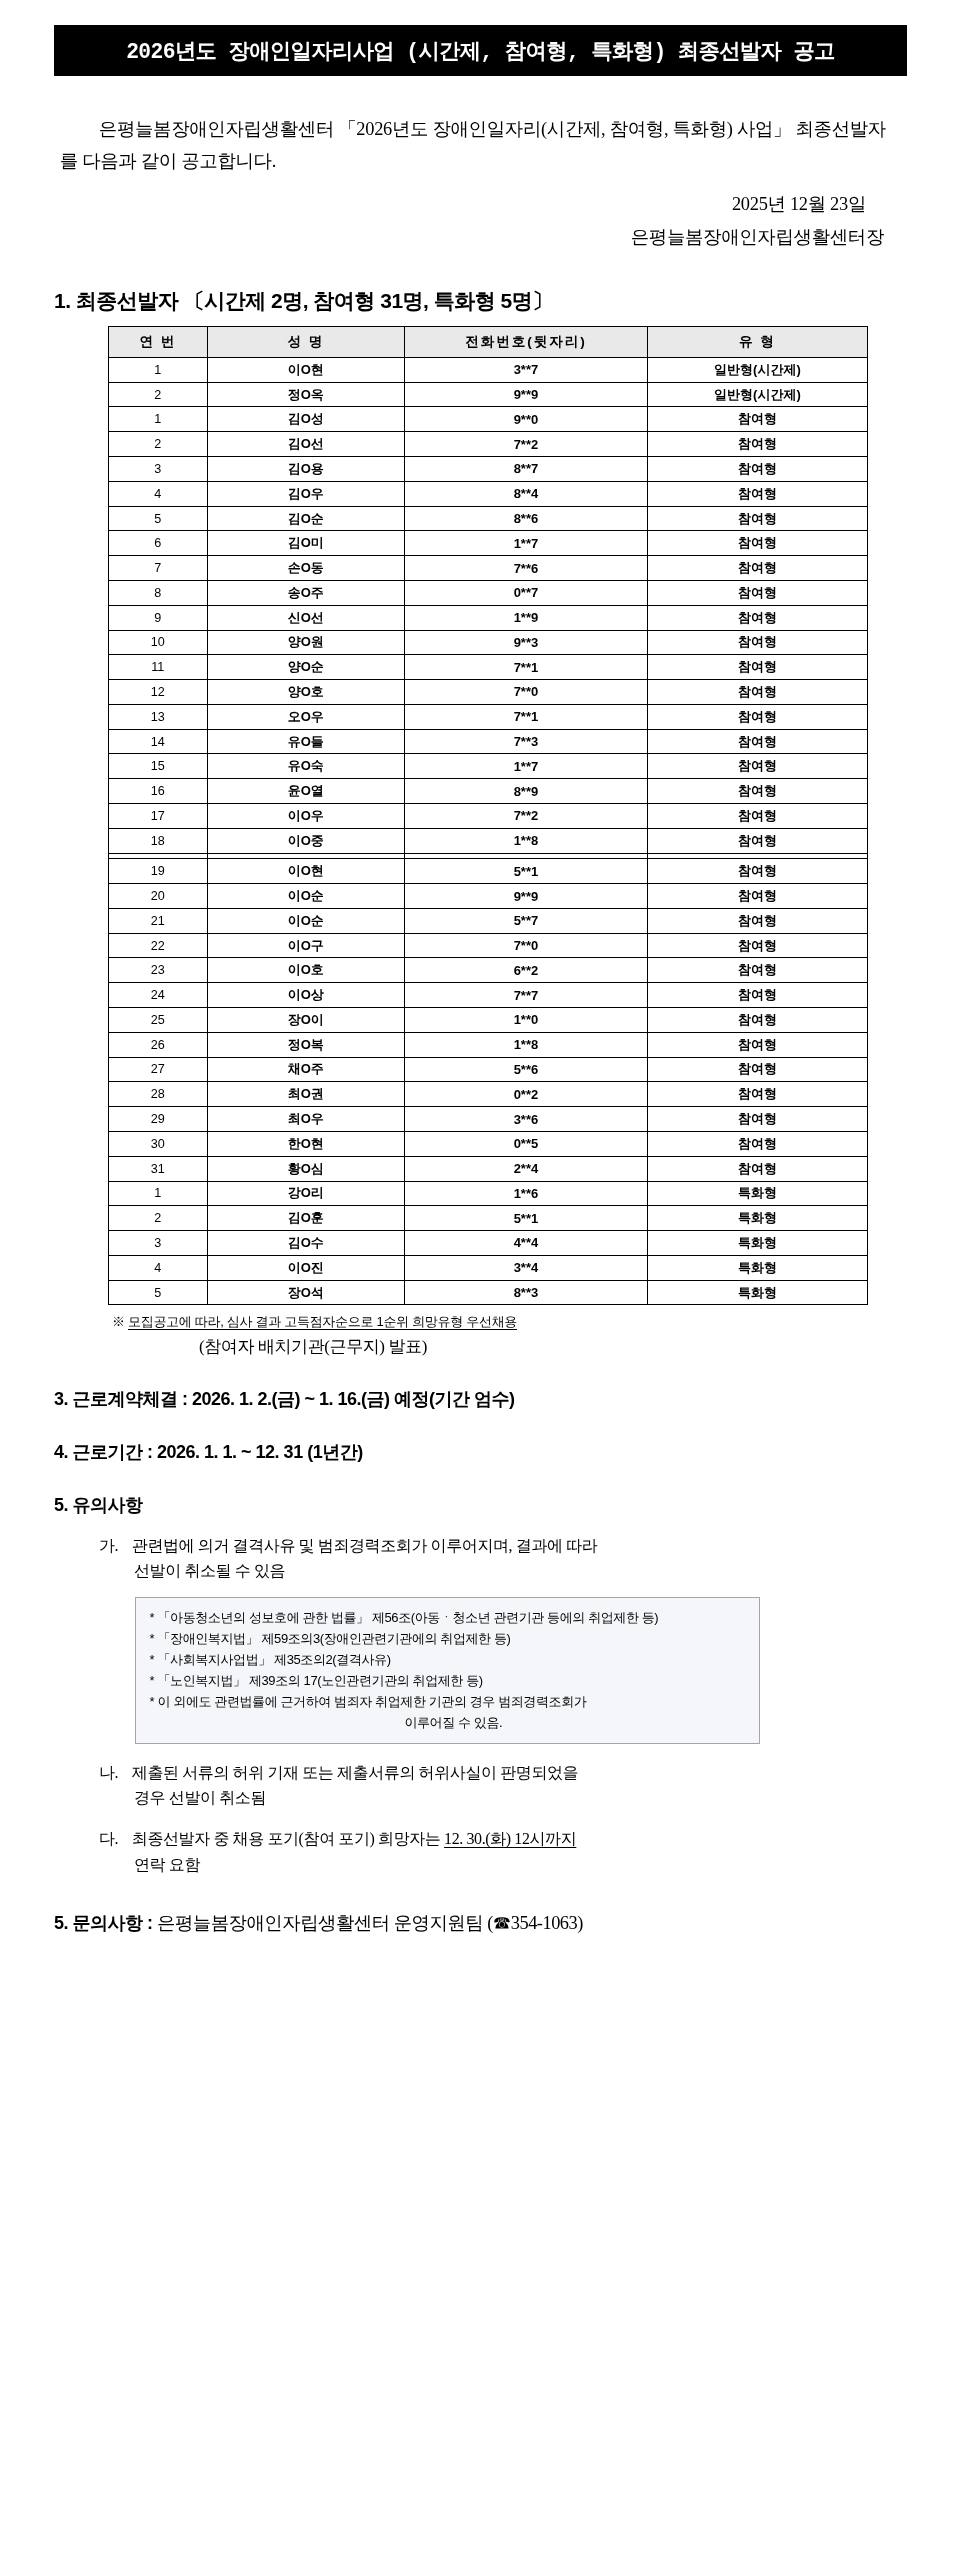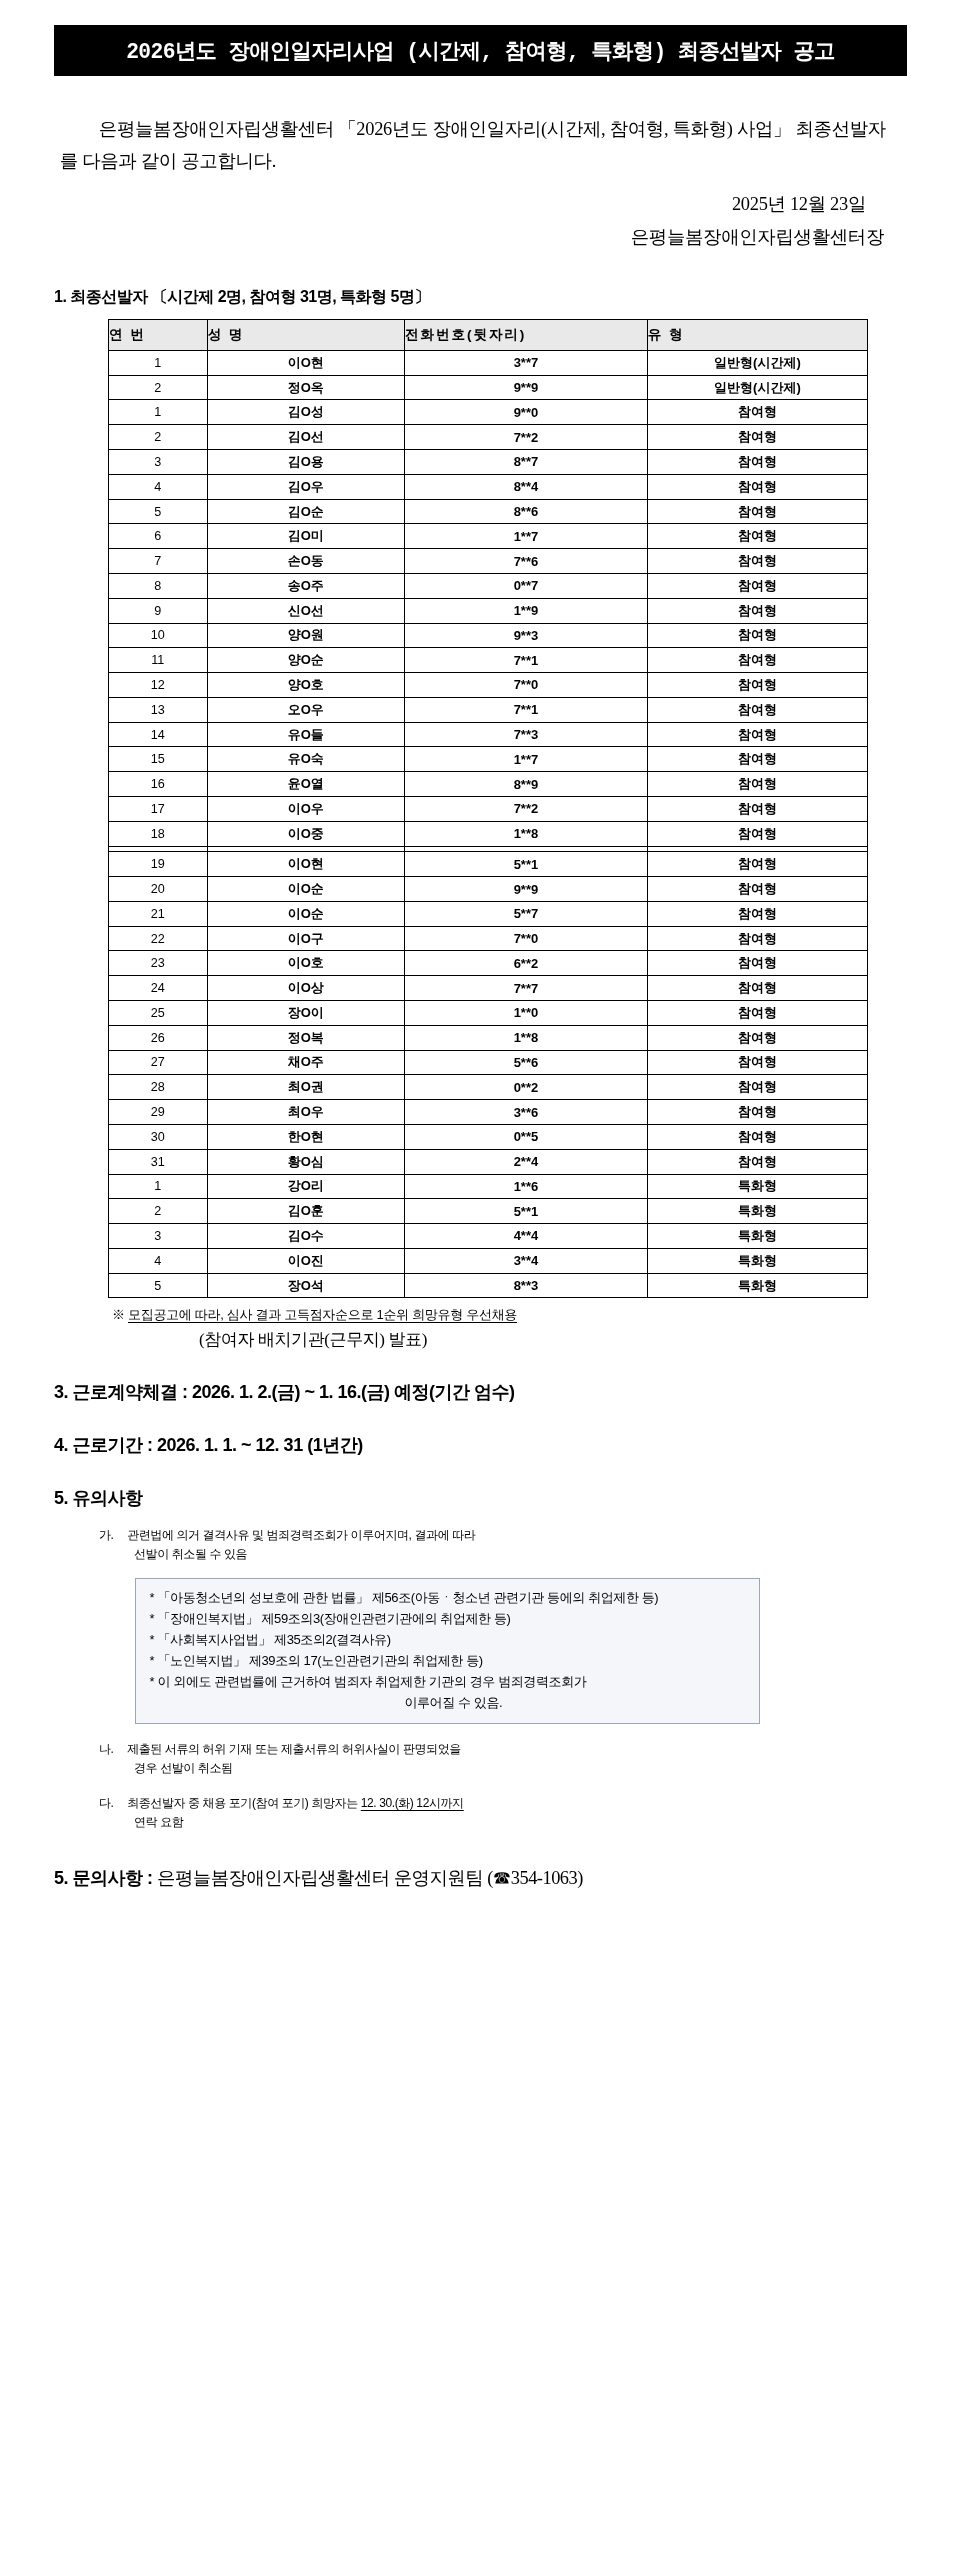--- a/index.html
+++ b/index.html
@@ -51,41 +51,41 @@
     letter-spacing: -0.3px;
     margin-right: 41px;
   }
   .sign-date { margin-top: 11.6px; }
   .sign-org { margin-top: 1.9px; margin-right: 23px; }
 
   
   .section-head {
     font-family: "Liberation Sans", sans-serif;
     font-weight: bold;
-    font-size: 16px;
+    font-size: 21px;
     letter-spacing: -0.5px;
     margin: 33px 0 11.6px 0;
   }
 
   
   .table-wrap { padding: 0 39px 0 54px; }
   table.final-list {
     width: 100%;
     border-collapse: collapse;
     font-family: "Liberation Sans", sans-serif;
     font-size: 13px;
   }
   table.final-list th {
     border: 1px solid #000;
     background: #e9e9e9;
     font-weight: bold;
     font-size: 13.6px;
     letter-spacing: 1.9px;
     padding: 5.8px 0 5.8px 0;
-    text-align: left;
+    text-align: center;
   }
   table.final-list td {
     border: 1px solid #000;
     text-align: center;
     padding: 2.9px 0 2.9px 0;
     font-size: 13px;
     font-weight: bold;
     height: 16.5px;
   }
   table.final-list td.num { font-weight: normal; font-size: 12.6px; }
@@ -120,22 +120,22 @@
     font-weight: bold;
   }
   .subline {
     font-family: "Liberation Serif", serif;
     font-size: 17px;
     letter-spacing: -0.4px;
     margin: 3.9px 0 0 145px;
   }
 
   .sub-item {
-    font-family: Liberation Sans, sans-serif;
-    font-size: 12px;
+    font-family: Liberation Serif, serif;
+    font-size: 16px;
     letter-spacing: -0.4px;
     margin: 15.5px 0 0 45px;
     line-height: 1.6;
   }
   .sub-item .ko-label { margin-right: 13.6px; }
   .sub-item .cont { display: block; margin-left: 35px; }
 
   
   .note-box {
     margin: 13.6px 0 0 81px;

